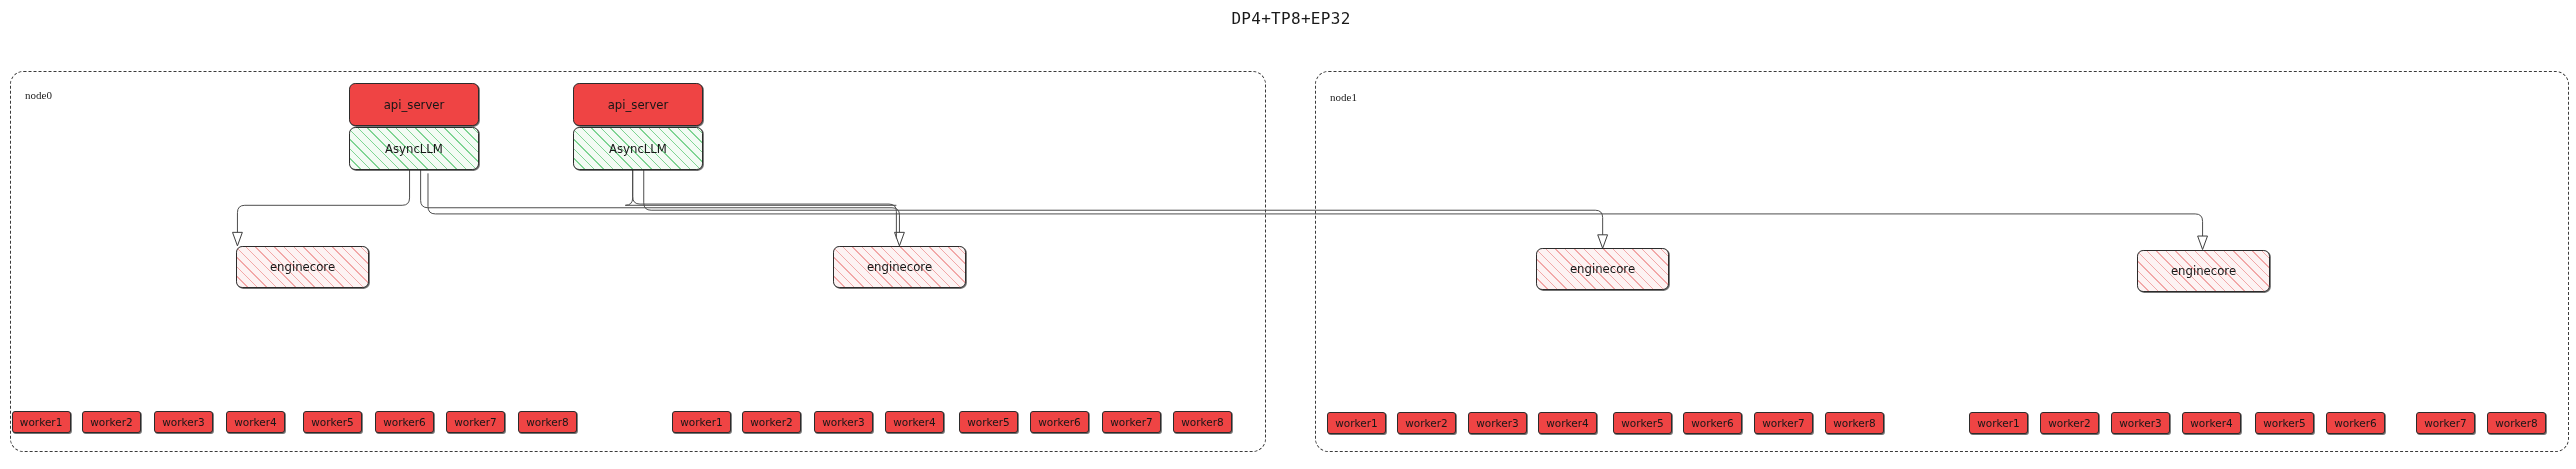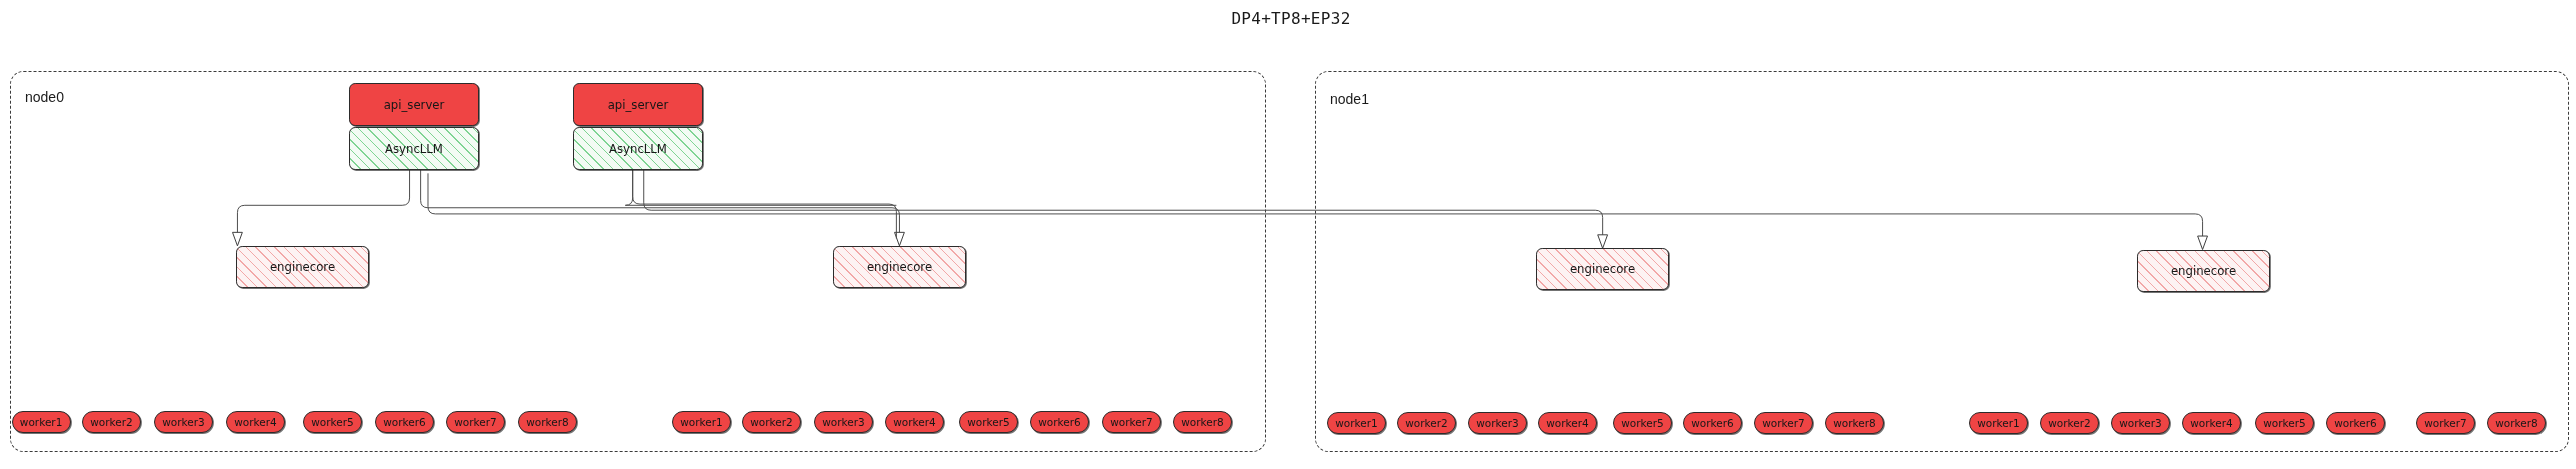--- a/index.html
+++ b/index.html
@@ -15,33 +15,33 @@
     font-size:16px;color:#1a1a1a;letter-spacing:0.3px;white-space:nowrap;
   }
 
   
   .cluster{
     position:absolute;border:1.2px dashed #3b3b3b;border-radius:13.5px;
     background:transparent;box-sizing:border-box;
   }
   .cluster-label{
     position:absolute;
-    font-family:Liberation Sans, sans-serif;
-    font-size:14px;color:#1a1a1a;white-space:nowrap;
+    font-family:Liberation Serif, serif;
+    font-size:11px;color:#1a1a1a;white-space:nowrap;
   }
 
   
   .nbox{
     position:absolute;box-sizing:border-box;
     border:1.2px solid #2b2b2b;border-radius:6.2px;background:#ef4444;
     display:flex;align-items:center;justify-content:center;
     font-size:11.7px;color:#171717;white-space:nowrap;
     box-shadow:0.9px 0.9px 0 rgba(0,0,0,.55);
   }
-  .nbox.small{font-size:10.5px;border-radius:11px;}
+  .nbox.small{font-size:10.5px;border-radius:3px;}
 
   
   .hatch-green{
     background-color:#f3fbf4;
     background-image:repeating-linear-gradient(
         45deg,
         #7fd493 0px, #7fd493 1px,
         rgba(255,255,255,0) 1px, rgba(255,255,255,0) 6.8px);
   }
   

